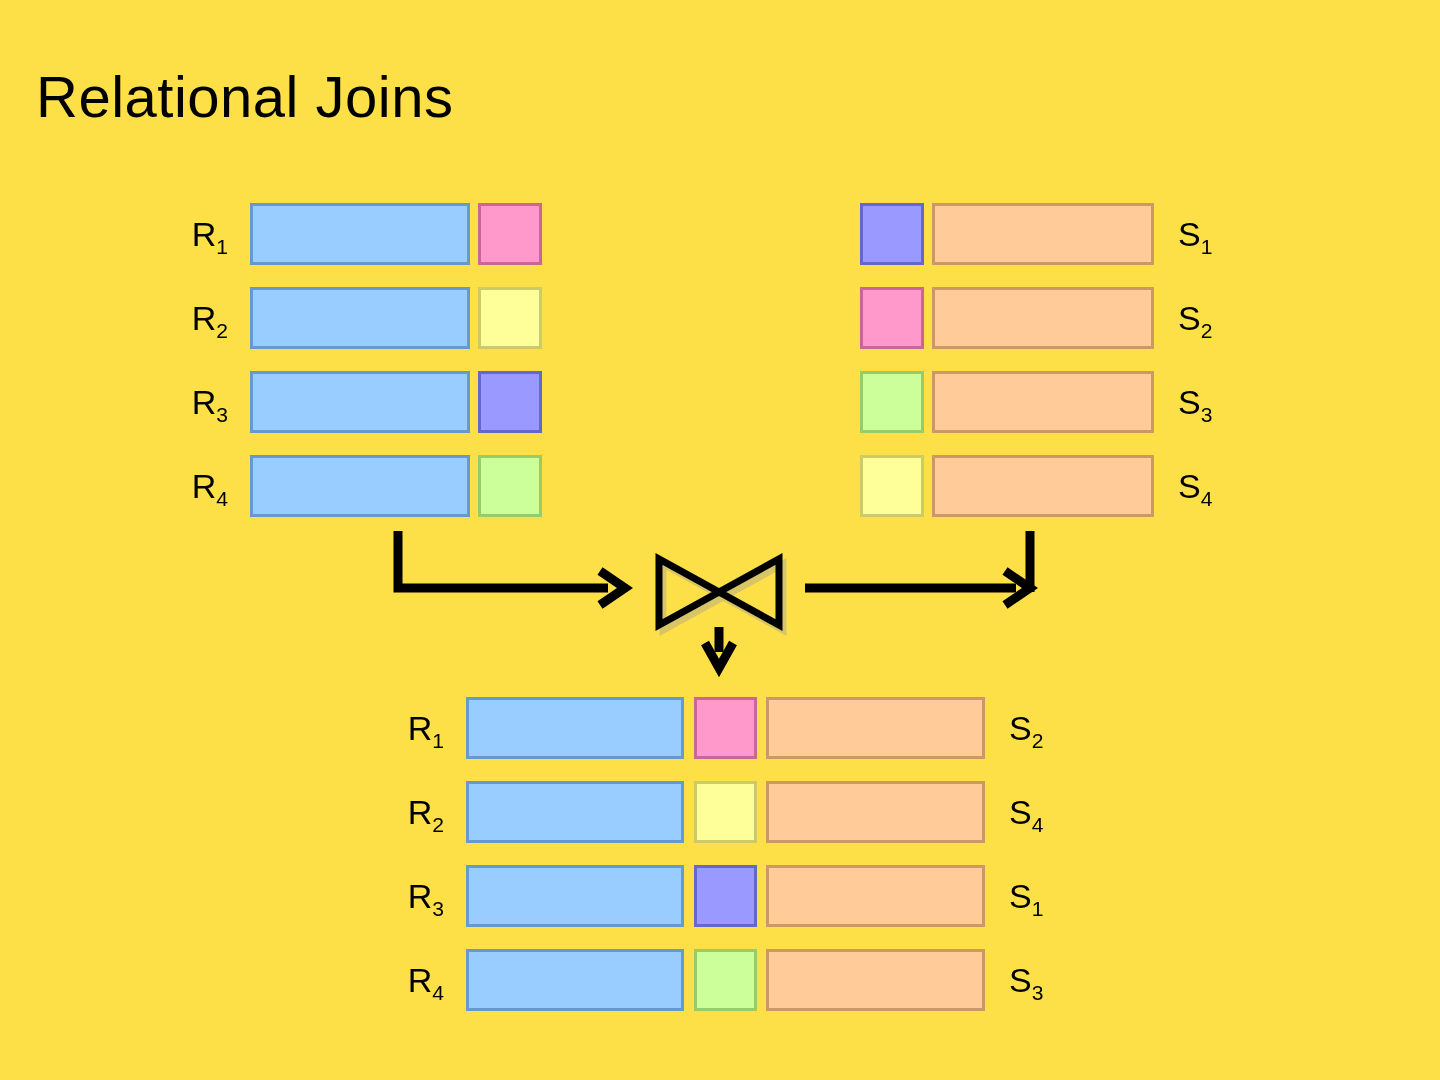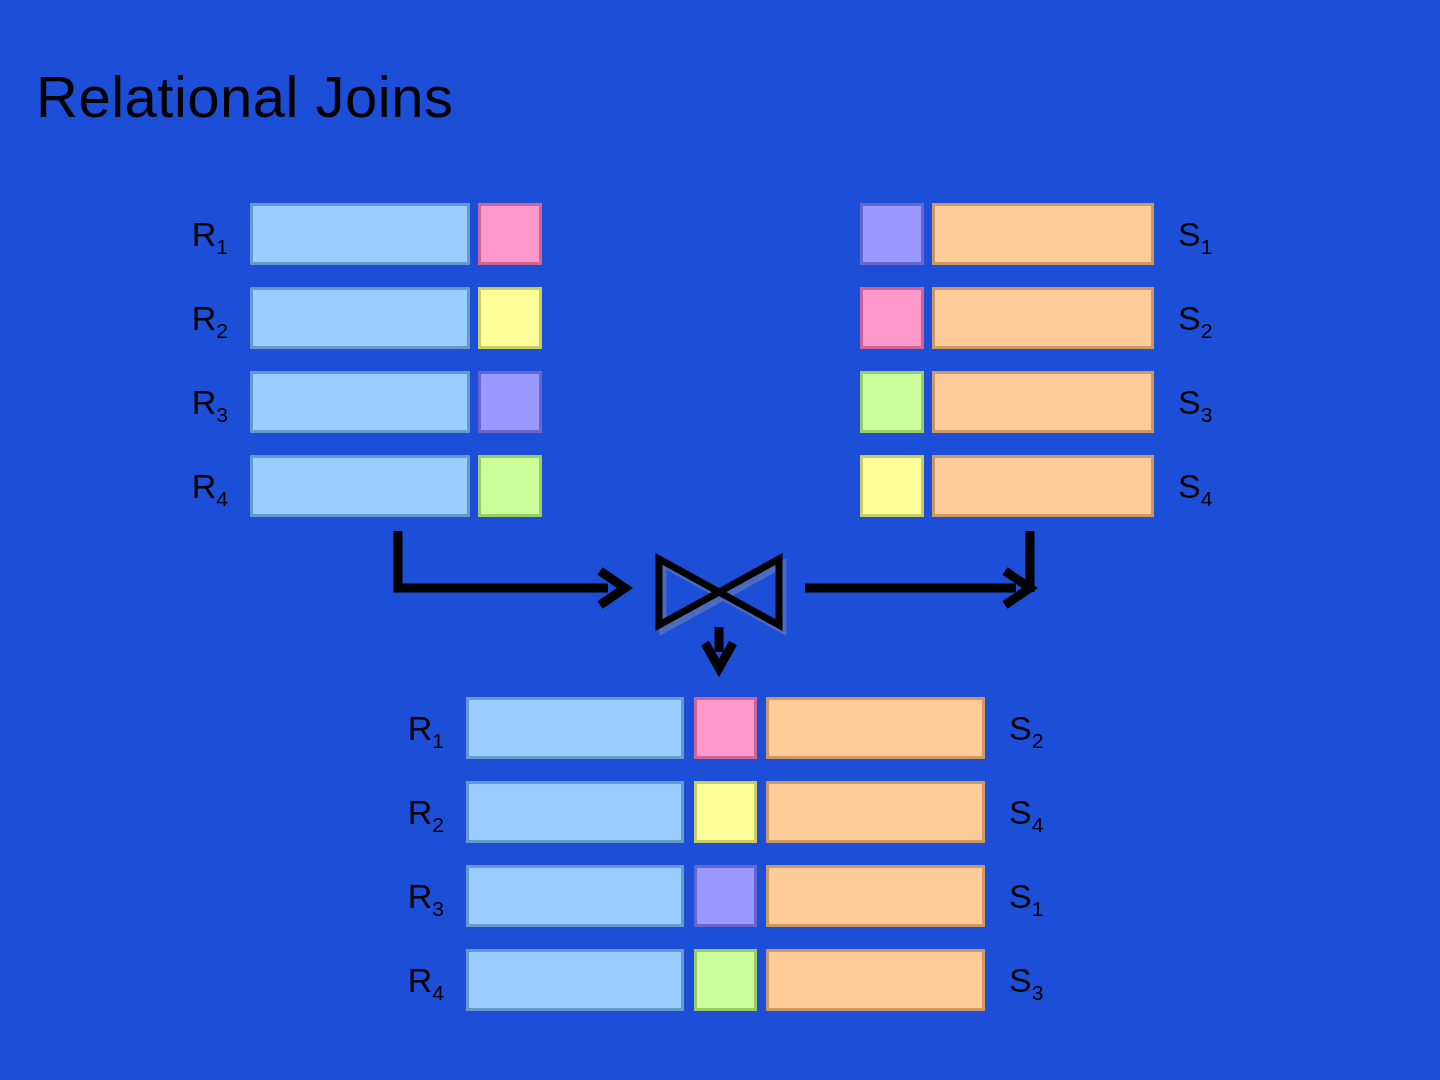--- a/index.html
+++ b/index.html
@@ -5,21 +5,21 @@
 <style>
   html, body {
     margin: 0;
     padding: 0;
     background: #ffffff;
   }
   #slide {
     position: relative;
     width: 1440px;
     height: 1080px;
-    background: #1d4ed8;
+    background: #fde047;
     font-family: "Liberation Sans", sans-serif;
     overflow: hidden;
   }
 
   
   #slide-title {
     position: absolute;
     left: 36px;
     top: 63px;
     font-size: 58px;

